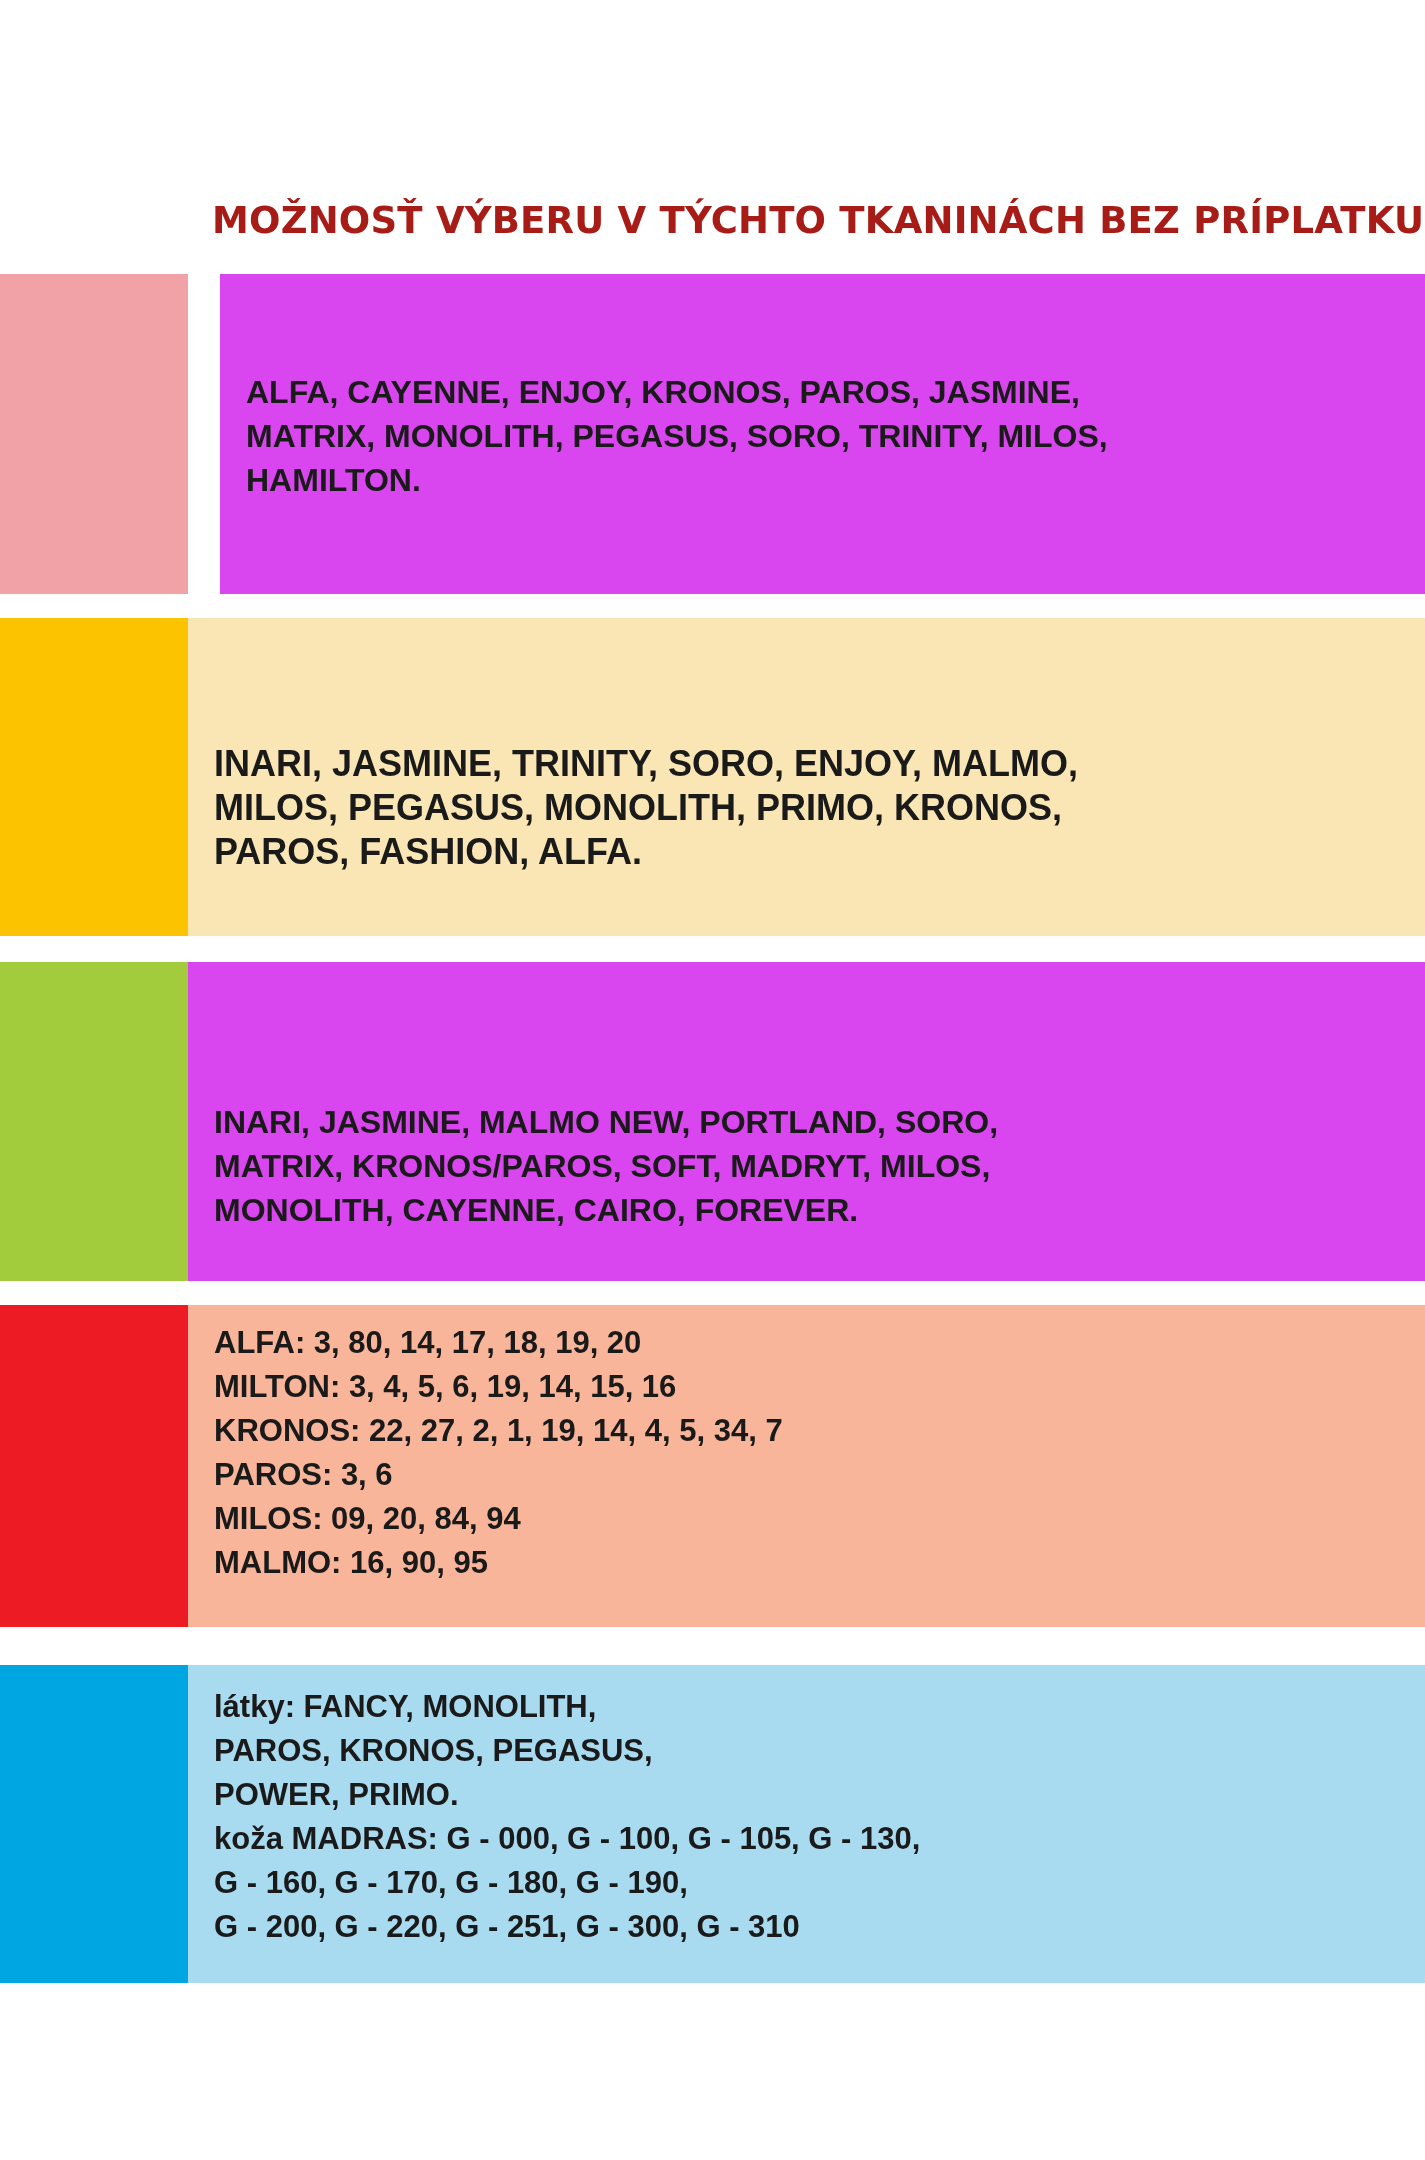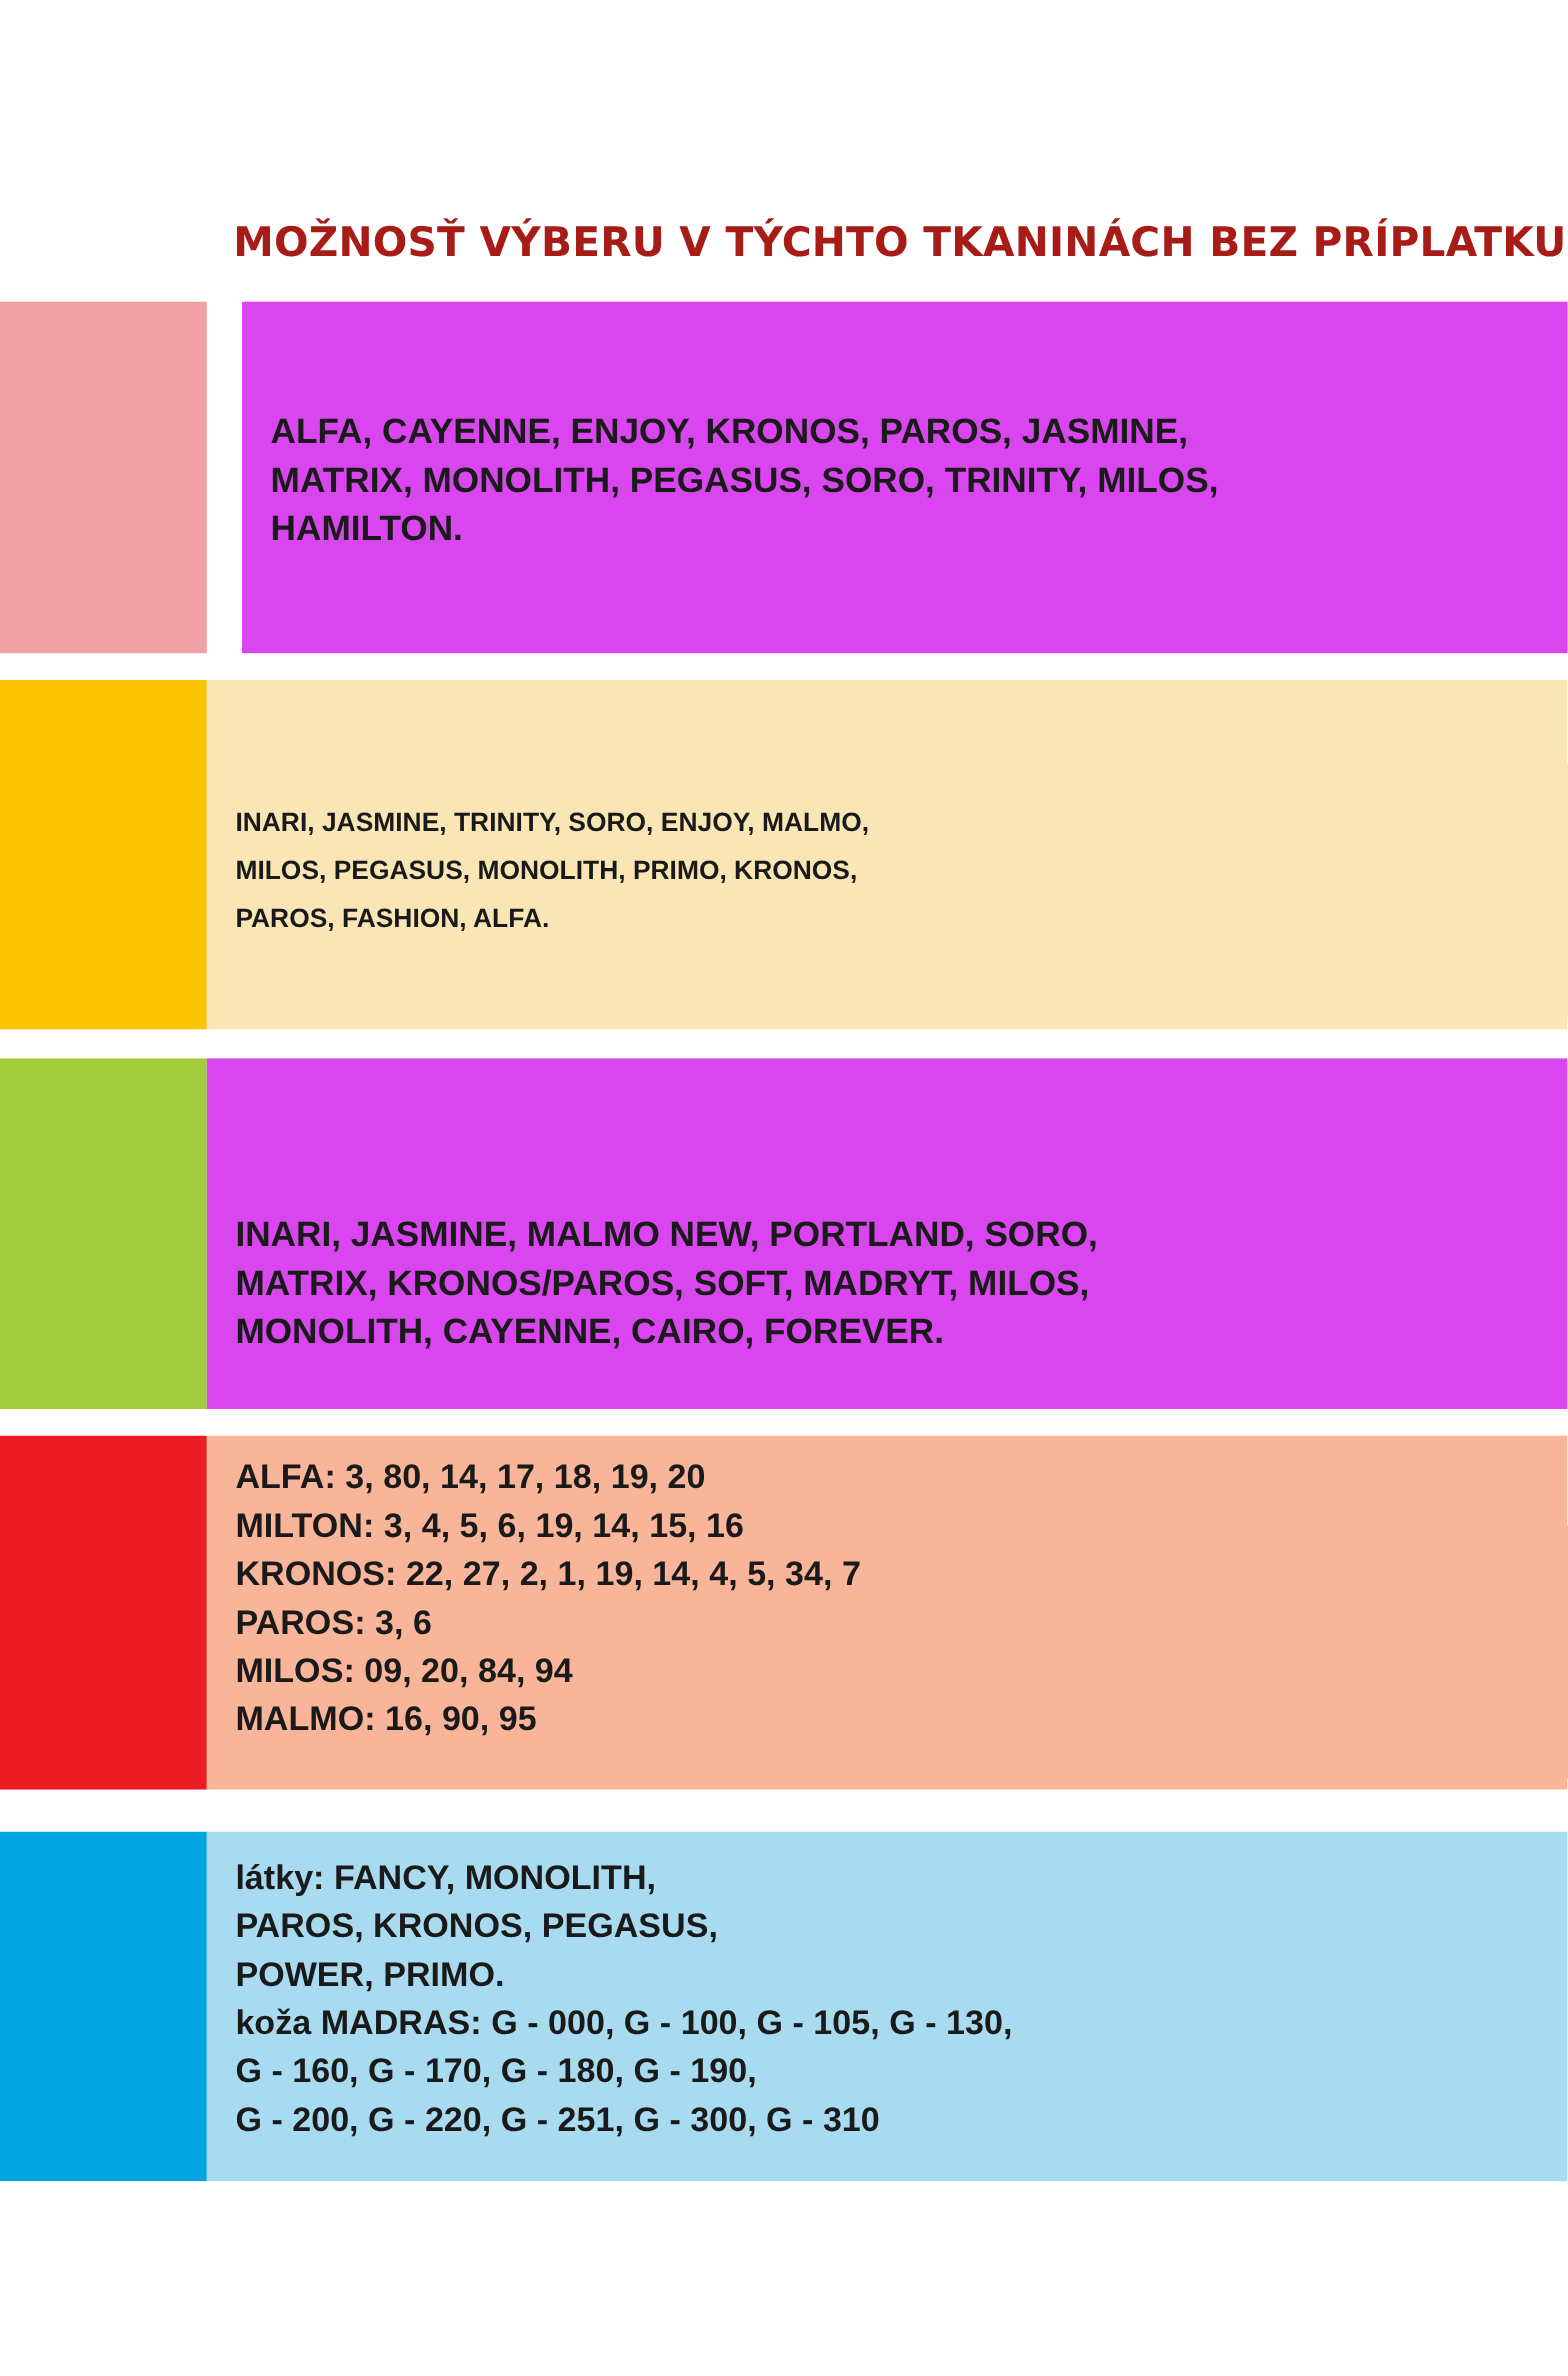--- a/index.html
+++ b/index.html
@@ -78,21 +78,21 @@
 
   
   #row-1 { top: 274px;  height: 320px; }
   #row-2 { top: 618px;  height: 318px; }
   #row-3 { top: 962px;  height: 319px; }
   #row-4 { top: 1305px; height: 322px; text-decoration: underline; }
   #row-5 { top: 1651px; height: 318px; margin-top: 14px; }
 
   
   #row-1 .panel-text { top: 96px;  font-size: 32px; line-height: 44px; }
-  #row-2 .panel-text { top: 108px; font-size: 24px; line-height: 44px; }
+  #row-2 .panel-text { top: 124px; font-size: 36px; line-height: 44px; }
   #row-3 .panel-text { top: 138px; font-size: 32px; line-height: 44px; }
   #row-4 .panel-text { top: 16px;  font-size: 31px; line-height: 44px; }
   #row-5 .panel-text { top: 20px;  font-size: 31px; line-height: 44px; }
 </style>
 </head>
 <body>
 
 <div class="sheet">
 
   <div class="title-bar">

